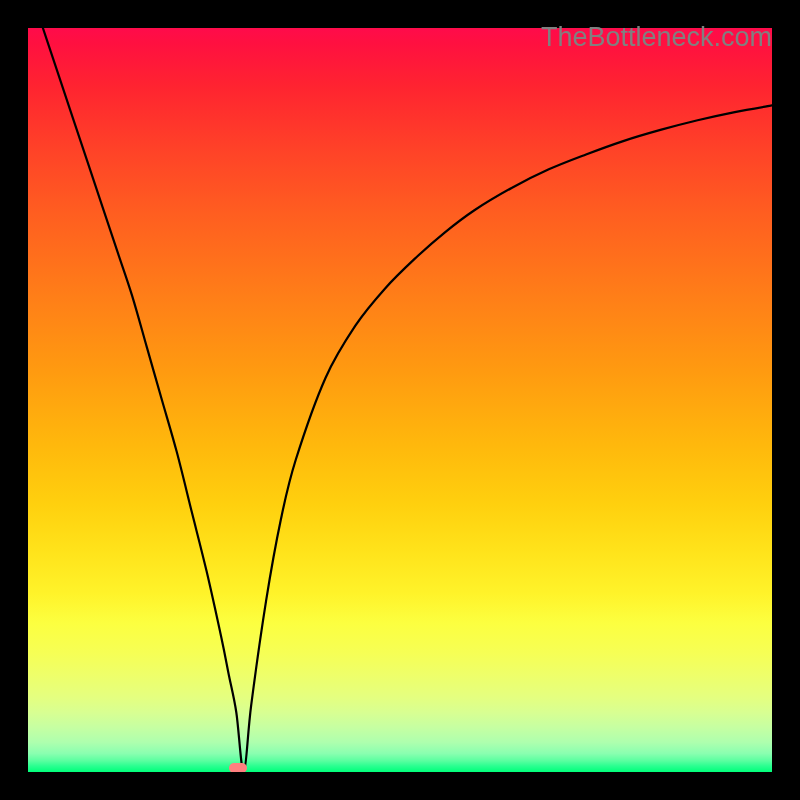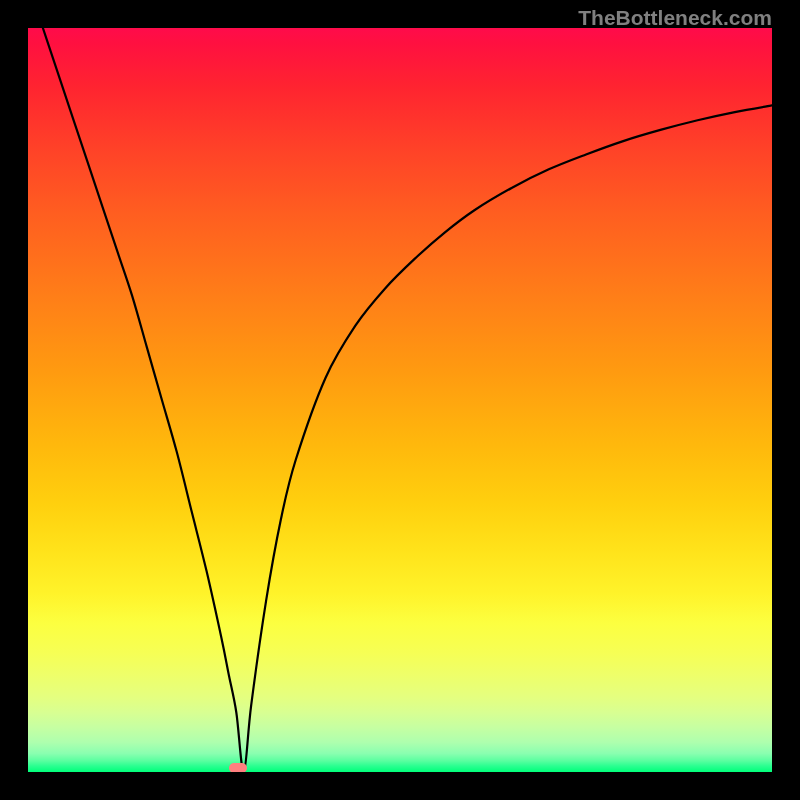--- a/index.html
+++ b/index.html
@@ -11,26 +11,26 @@
     overflow: hidden;
   }
   .chart-container {
     position: relative;
     width: 800px;
     height: 800px;
     background: #000;
   }
   .watermark {
     position: absolute;
-    top: 6px;
+    top: 22px;
     right: 28px;
     font-family: Arial, Helvetica, sans-serif;
-    font-size: 21px;
+    font-size: 27px;
     color: #808080;
-    font-weight: bold;
+    font-weight: normal;
     letter-spacing: 0px;
     z-index: 10;
   }
   .plot-area {
     position: absolute;
     left: 28px;
     top: 28px;
     width: 744px;
     height: 744px;
     overflow: hidden;

